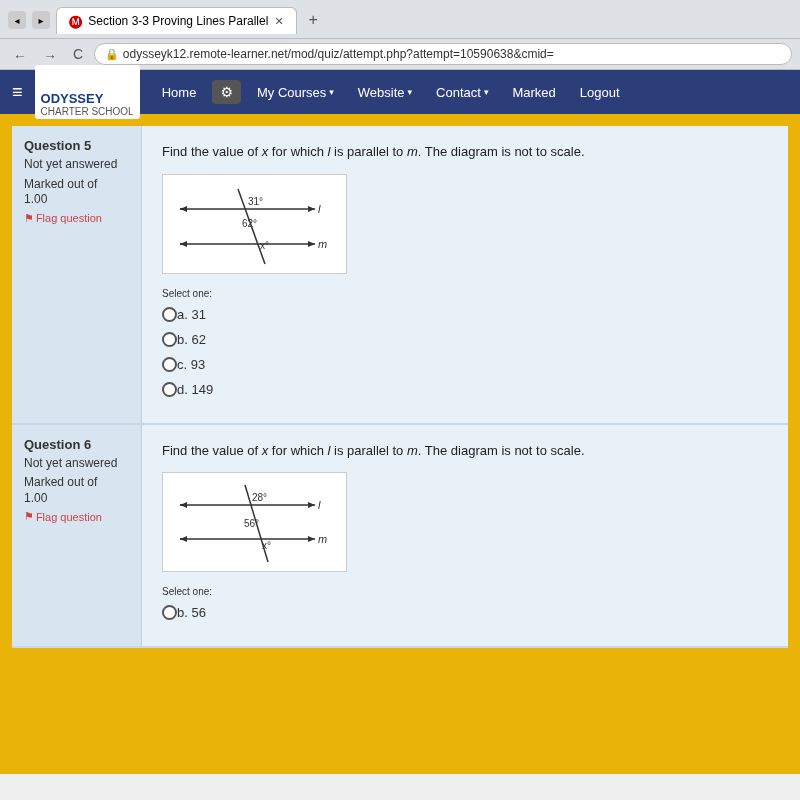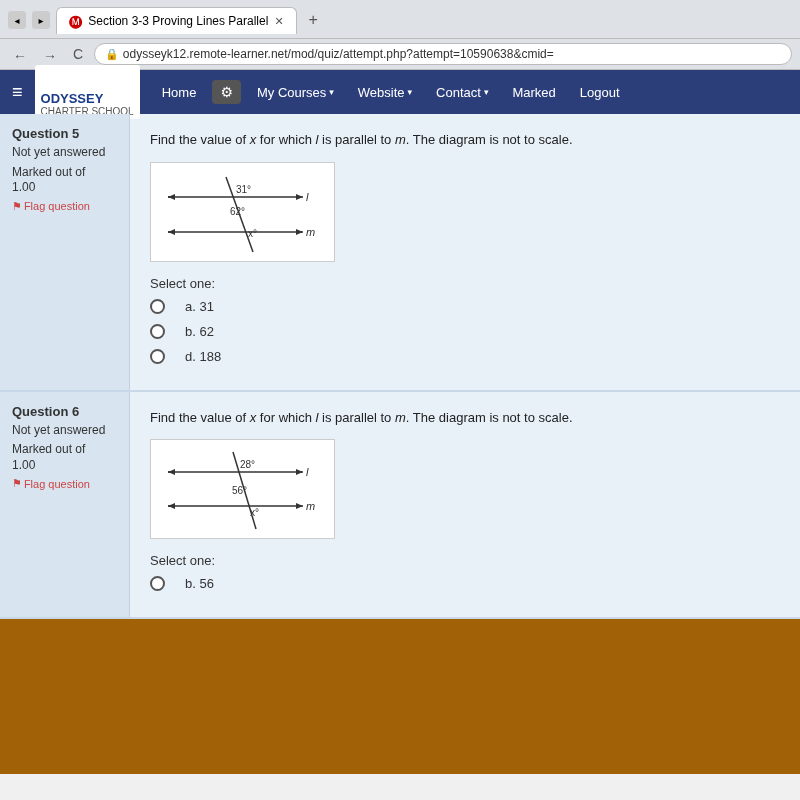--- a/index.html
+++ b/index.html
@@ -57,21 +57,21 @@
       display: flex; align-items: center; gap: 3px; cursor: pointer; text-decoration: none;
     }
     .nav-settings {
       background: #555; border-radius: 4px; padding: 4px 8px;
       color: white; font-size: 14px; cursor: pointer;
     }
     .nav-chevron { font-size: 9px; }
 
     
     .content-area {
-      background: #a16207; min-height: 660px; padding: 0;
+      background: #eab308; min-height: 660px; padding: 12px;
     }
 
     
     .question-block {
       display: flex; border-bottom: 2px solid #c8d8e8; background: #e8f0f8;
     }
     .question-sidebar {
       background: #d8e5f0; width: 130px; min-width: 130px; padding: 12px;
       border-right: 1px solid #c0d0e0; font-size: 12px;
     }
@@ -90,23 +90,23 @@
 
     
     .diagram-box {
       background: white; border: 1px solid #ccc;
       width: 185px; height: 100px; margin-bottom: 14px;
       display: flex; align-items: center; justify-content: center;
       position: relative; overflow: hidden;
     }
 
     
-    .select-one-label { font-size: 13px; color: #333; margin-bottom: 8px; }
+    .select-one-label { font-size: 10px; color: #333; margin-bottom: 8px; }
     .radio-option {
-      display: flex; align-items: center; gap: 20px; margin-bottom: 10px; cursor: pointer;
+      display: flex; align-items: center; gap: 0; margin-bottom: 10px; cursor: pointer;
     }
     .radio-circle {
       width: 15px; height: 15px; border-radius: 50%; border: 2px solid #555;
       background: white; flex-shrink: 0;
     }
     .radio-label { font-size: 13px; color: #333; }
 
     
     .diagram-svg { width: 170px; height: 90px; }
   </style>
@@ -217,21 +217,25 @@
           <div class="radio-option">
     <div class="radio-circle"></div>
     <span class="radio-label">a. 31</span>
   </div>
           <div class="radio-option">
     <div class="radio-circle"></div>
     <span class="radio-label">b. 62</span>
   </div>
           <div class="radio-option">
     <div class="radio-circle"></div>
-    <span class="radio-label">d. 188</span>
+    <span class="radio-label">c. 93</span>
+  </div>
+          <div class="radio-option">
+    <div class="radio-circle"></div>
+    <span class="radio-label">d. 149</span>
   </div>
         </div>
     </div>
   </div>
 
   <div class="question-block">
     <div class="question-sidebar">
       <div class="question-num">
         Question <span>6</span>
       </div>

